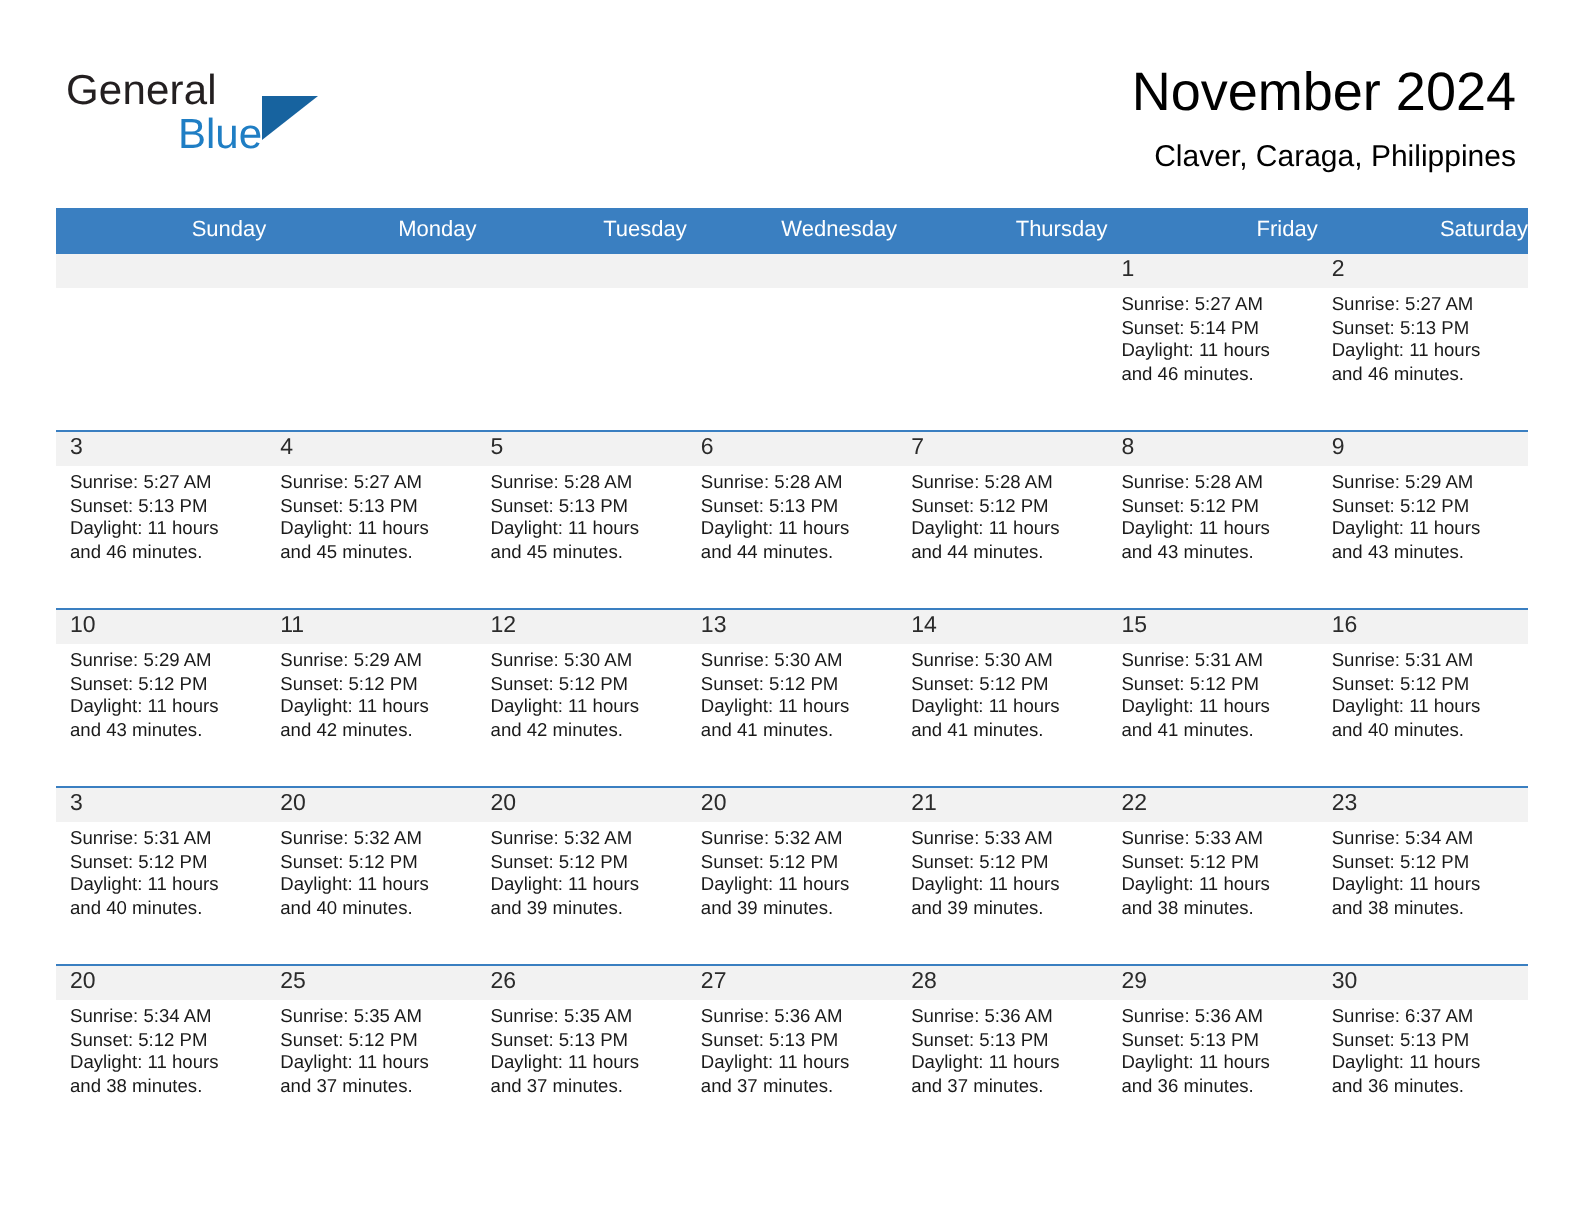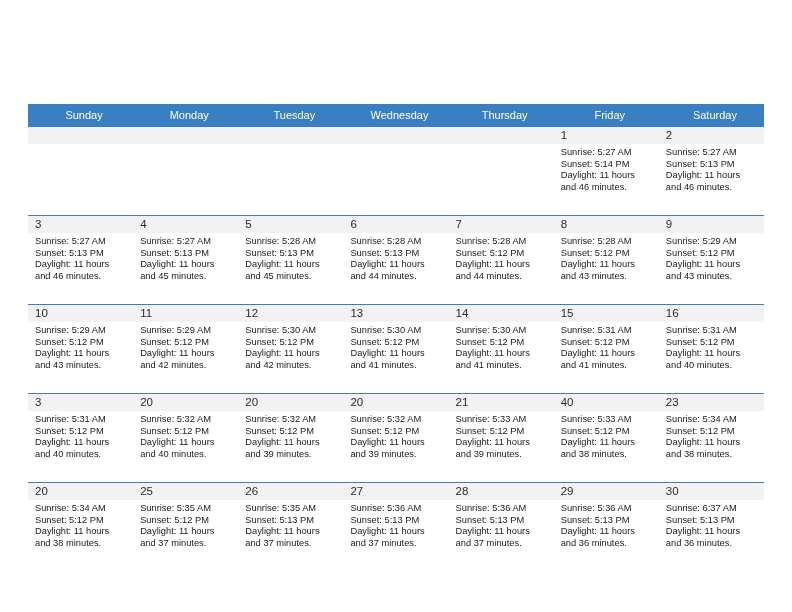--- a/index.html
+++ b/index.html
@@ -90,21 +90,21 @@
     top: 104px;
     width: 736px;
     border-collapse: collapse;
     table-layout: fixed;
   }
   .calendar th {
     background: #3a7fc1;
     color: #ffffff;
     font-weight: normal;
     font-size: 11px;
-    text-align: center;
+    text-align: right;
     padding: 4px 0 4px 7px;
     height: 14px;
     line-height: 14px;
     border: none;
   }
   .calendar td {
     vertical-align: top;
     padding: 0;
     border: none;
     height: 89px;
@@ -135,20 +135,34 @@
   }
   .cell.empty .daynum-band {
     background: #f2f2f2;
   }
 </style>
 </head>
 <body>
 
 <div class="page">
 
+  <div class="top">
+
+    <div class="brand">
+      <span class="brand-general">General</span>
+      <span class="brand-triangle"></span>
+      <span class="brand-blue">Blue</span>
+    </div>
+
+    <div class="titles">
+      <div class="cal-title">November 2024</div>
+      <div class="cal-subtitle">Claver, Caraga, Philippines</div>
+    </div>
+
+  </div>
 
   <table class="calendar">
     <thead>
       <tr id="weekday-row">
           <th>Sunday</th>
           <th>Monday</th>
           <th>Tuesday</th>
           <th>Wednesday</th>
           <th>Thursday</th>
           <th>Friday</th>
@@ -414,21 +428,21 @@
               <div class="info">
                 <div>Sunrise: 5:33 AM</div>
                 <div>Sunset: 5:12 PM</div>
                 <div>Daylight: 11 hours</div>
                 <div>and 39 minutes.</div>
               </div>
             </div>
           </td>
           <td>
             <div class="cell">
-              <div class="daynum-band">40</div>
+              <div class="daynum-band">22</div>
               <div class="info">
                 <div>Sunrise: 5:33 AM</div>
                 <div>Sunset: 5:12 PM</div>
                 <div>Daylight: 11 hours</div>
                 <div>and 38 minutes.</div>
               </div>
             </div>
           </td>
           <td>
             <div class="cell">

